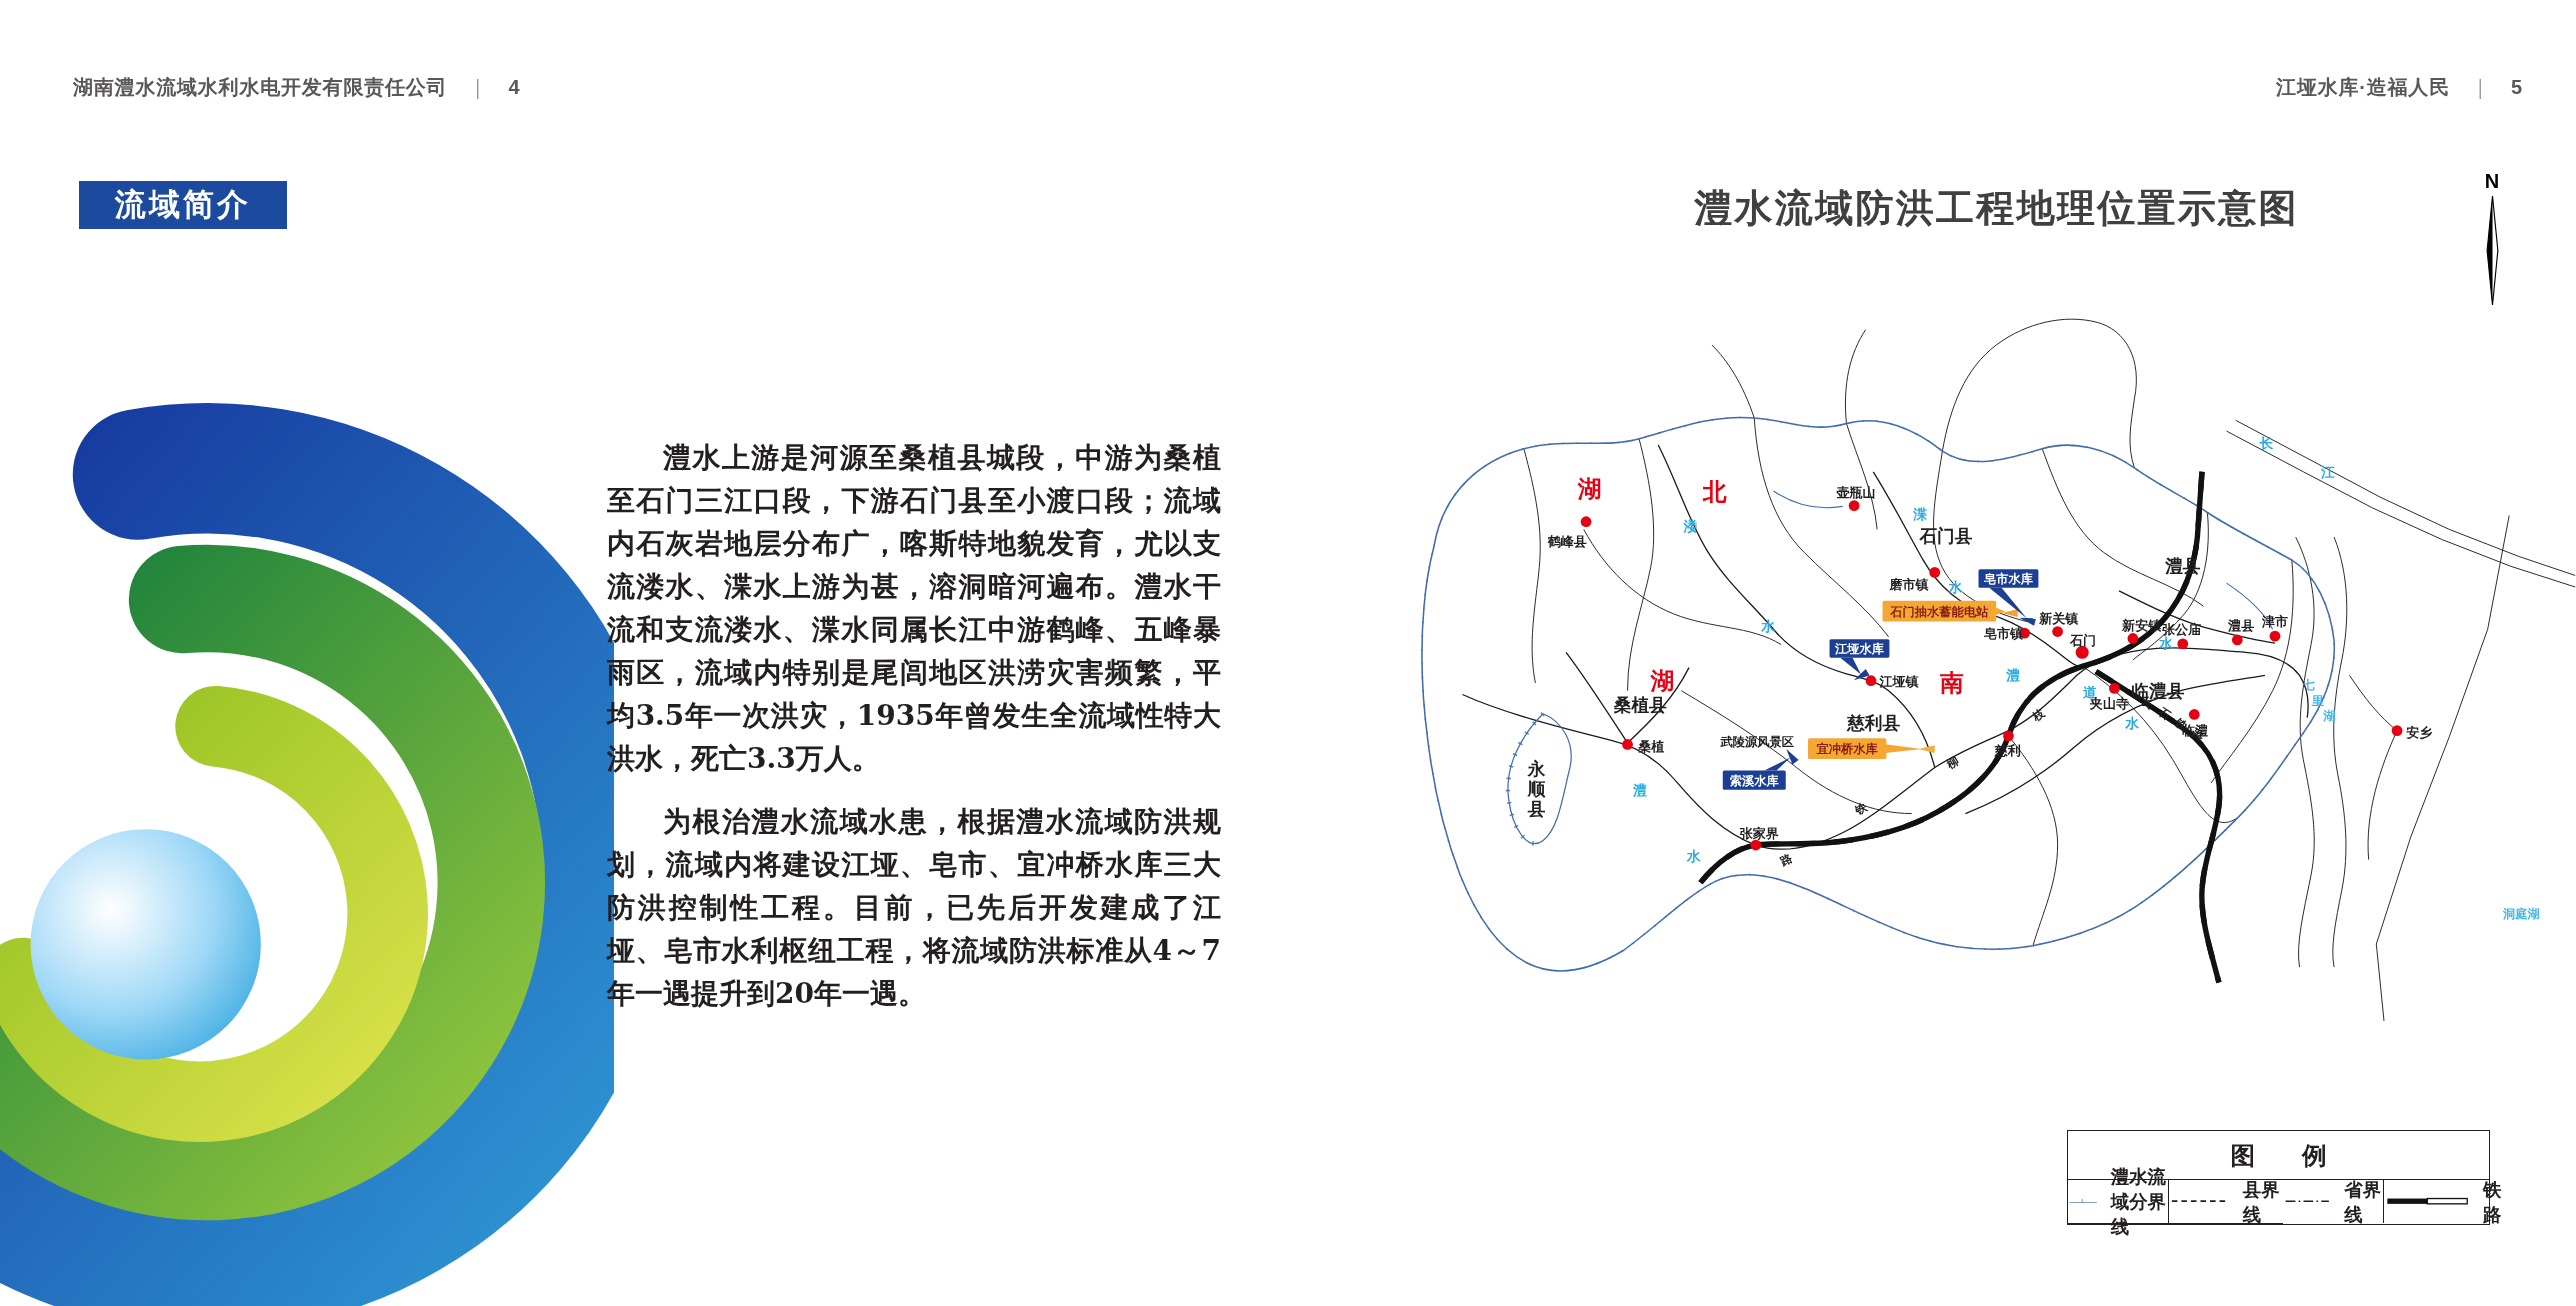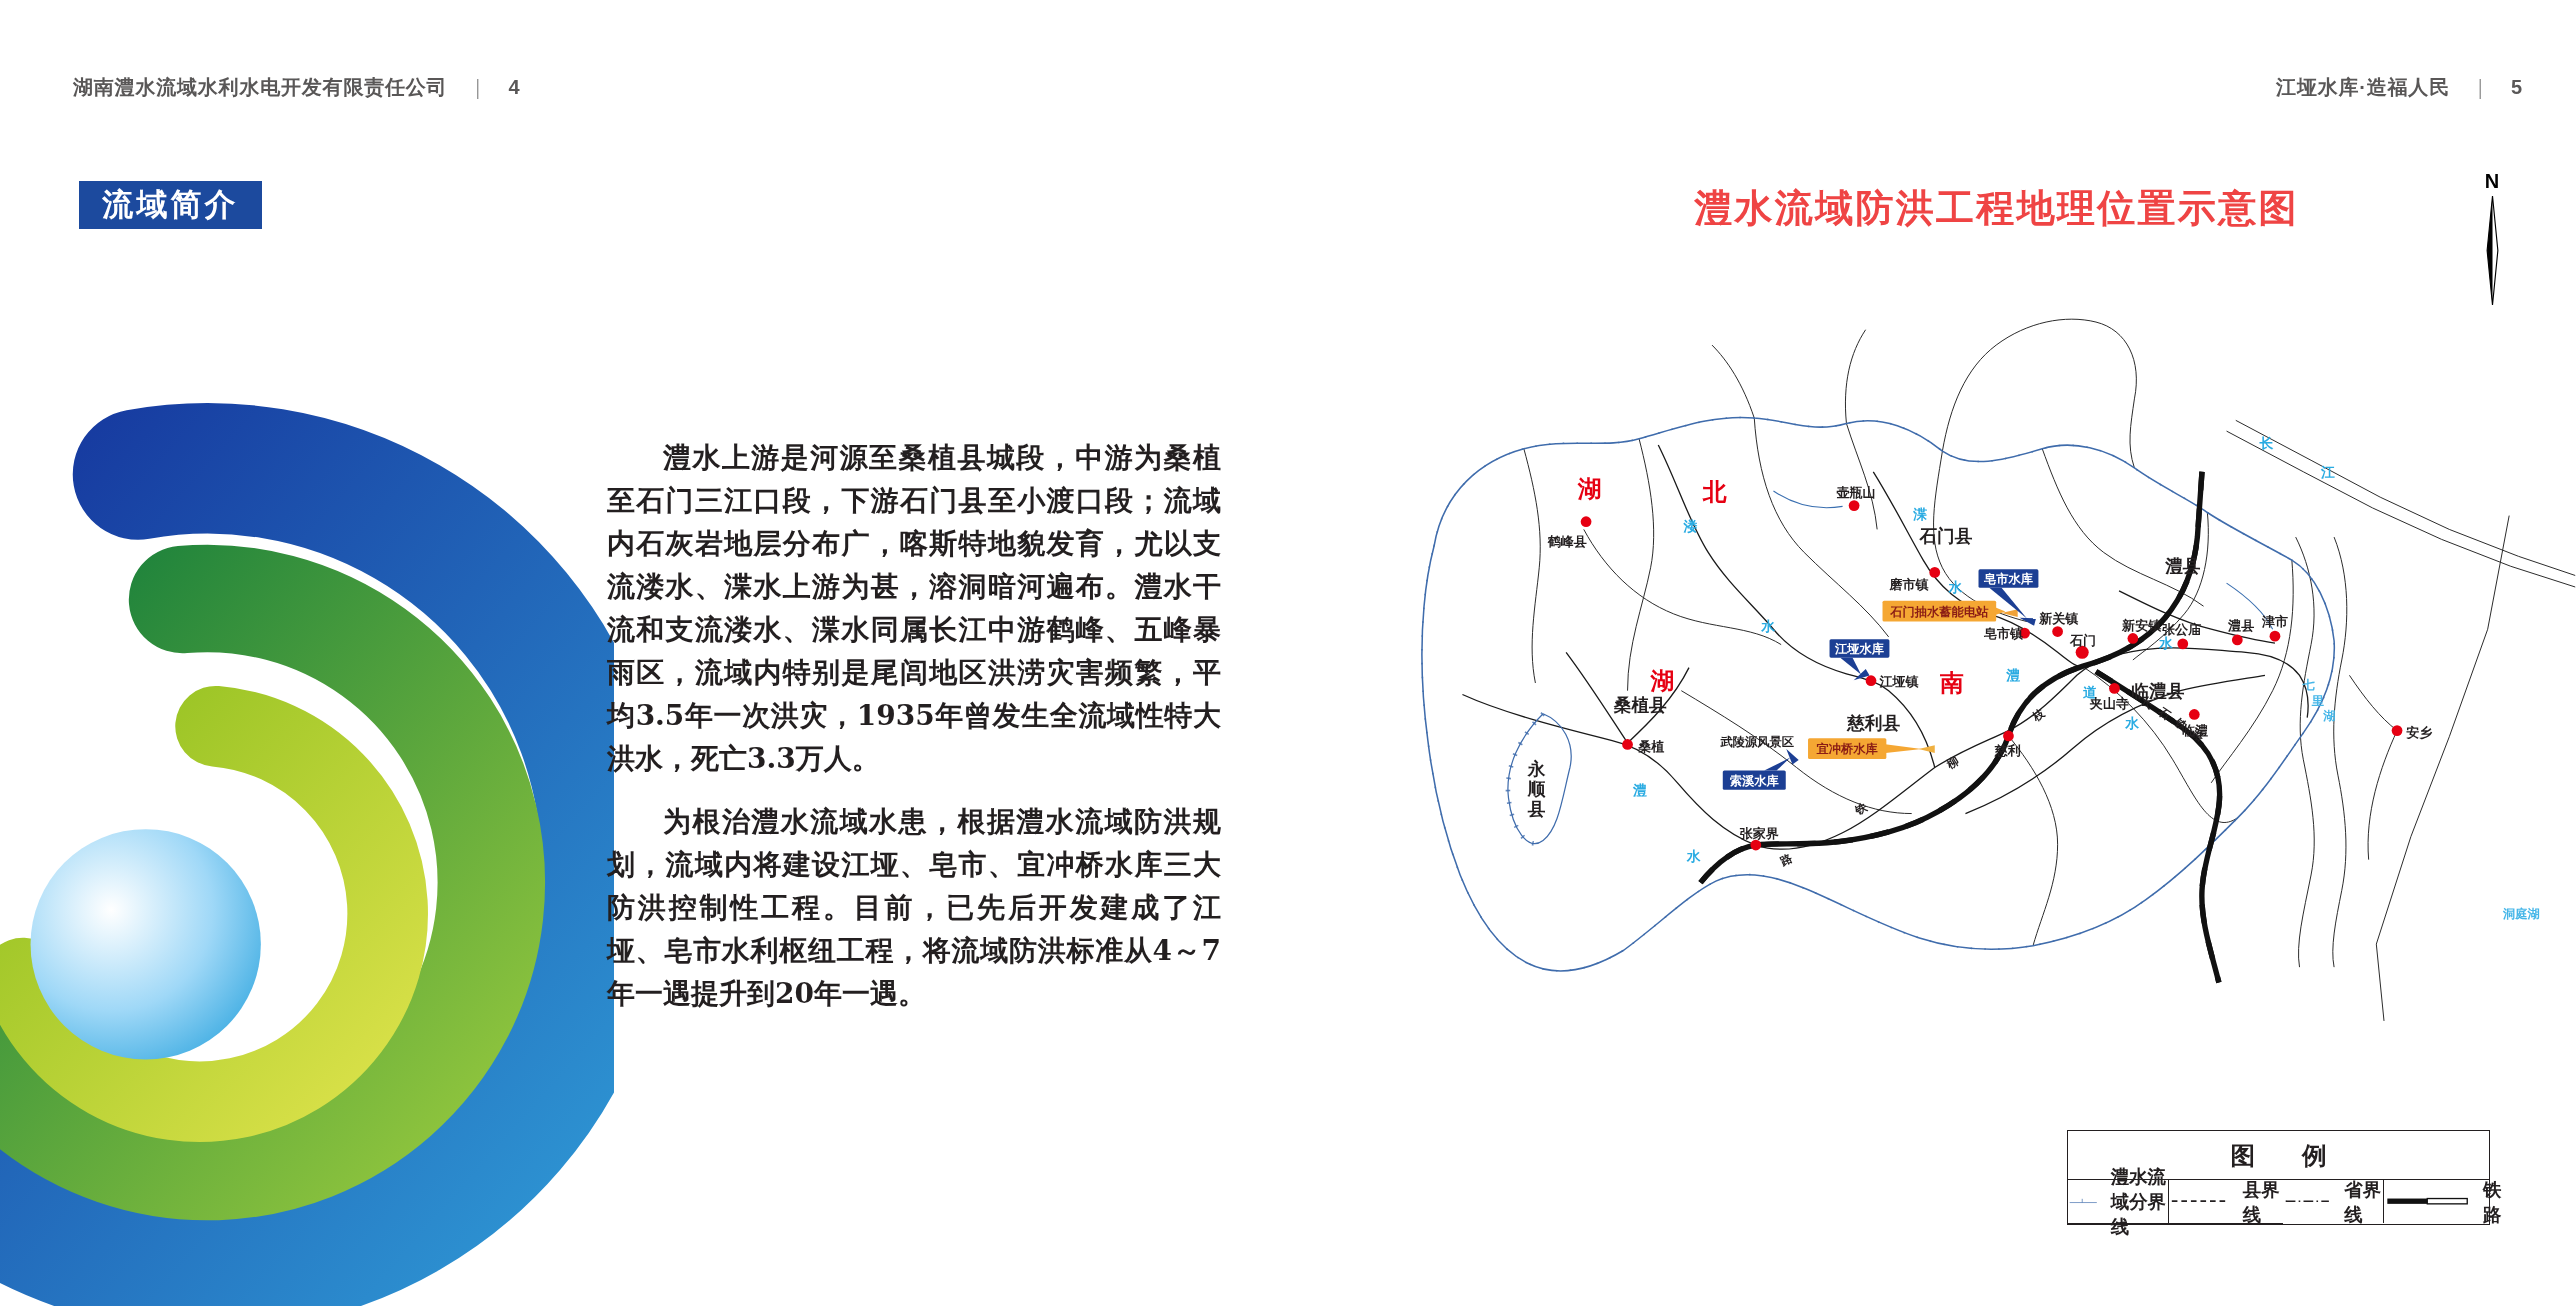--- a/index.html
+++ b/index.html
@@ -4,31 +4,31 @@
 <style>
   html,body{margin:0;padding:0;background:#ffffff;}
   #page{position:relative;width:2576px;height:1306px;background:#ffffff;overflow:hidden;
         font-family:"Liberation Sans",sans-serif;color:#231f20;padding-left:20px;}
   
   .hdr{position:absolute;top:74px;font-size:20px;font-weight:bold;color:#595757;letter-spacing:0.8px;}
   .hdr .sep{margin:0 14px;color:#8a8a8a;font-weight:normal;}
   #hdr-left{left:73px;}
   #hdr-right{right:73px;text-align:right;}
   
-  #sec-title{position:absolute;left:79px;top:181px;width:183px;height:48px;background:#1c4a9e;
+  #sec-title{position:absolute;left:79px;top:181px;width:208px;height:48px;background:#1c4a9e;
              color:#fff;font-size:31px;font-weight:bold;display:flex;align-items:center;justify-content:center;
              letter-spacing:3.1px;}
   
   #body-text{position:absolute;left:607px;top:436px;width:614px;
              font-family:"DejaVu Serif","Liberation Serif",serif;
              font-size:28px;line-height:43px;font-weight:bold;color:#231f20;text-align:justify;}
   #body-text p{margin:0 0 20px 0;text-indent:2em;}
   
   #map-title{position:absolute;left:1651px;top:183px;width:691px;text-align:center;
-             color:#ef4444;font-size:38px;font-weight:bold;letter-spacing:2.3px;}
+             color:#404040;font-size:38px;font-weight:bold;letter-spacing:2.3px;}
   
   #compass{position:absolute;left:2469px;top:170px;width:46px;text-align:center;}
   #compass .n{font-size:20px;font-weight:bold;color:#000;}
   
   #legend{position:absolute;left:2067px;top:1090px;width:421px;border:1.5px solid #231f20;background:#fff;margin-top:40px;}
   #legend .lg-title{height:48px;border-bottom:1.5px solid #231f20;display:flex;align-items:center;justify-content:center;
                     font-size:24.6px;font-weight:bold;letter-spacing:20px;text-indent:20px;}
   #legend .lg-grid{display:grid;grid-template-columns:1fr 1fr 1fr 1fr;}
   #legend .lg-cell{height:43px;display:flex;align-items:center;justify-content:center;gap:12.3px;
                    font-size:18.4px;font-weight:bold;}

